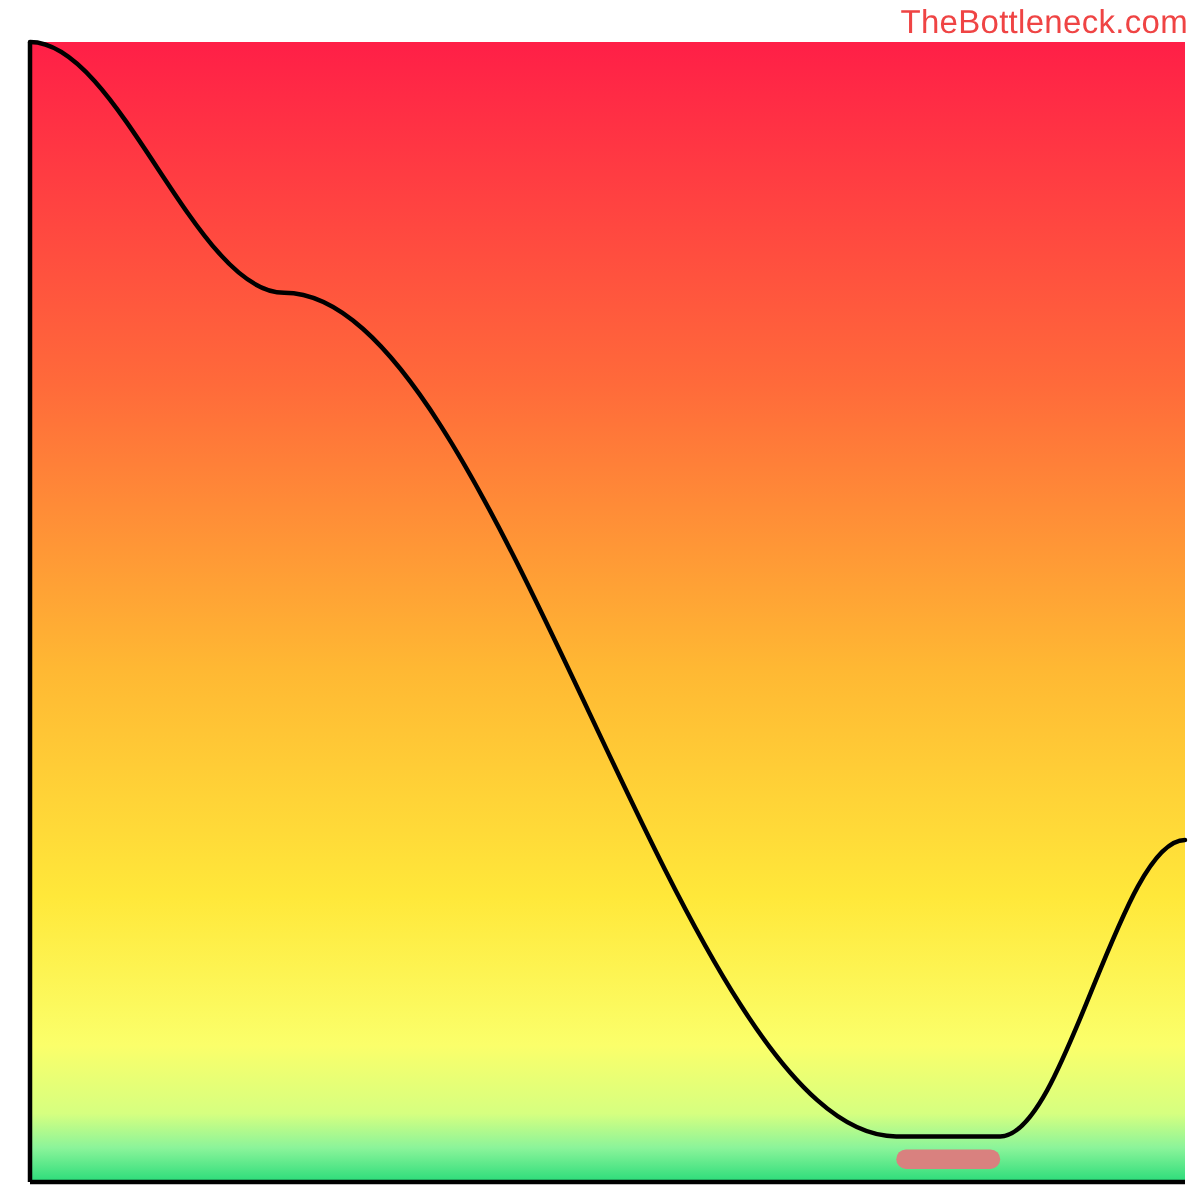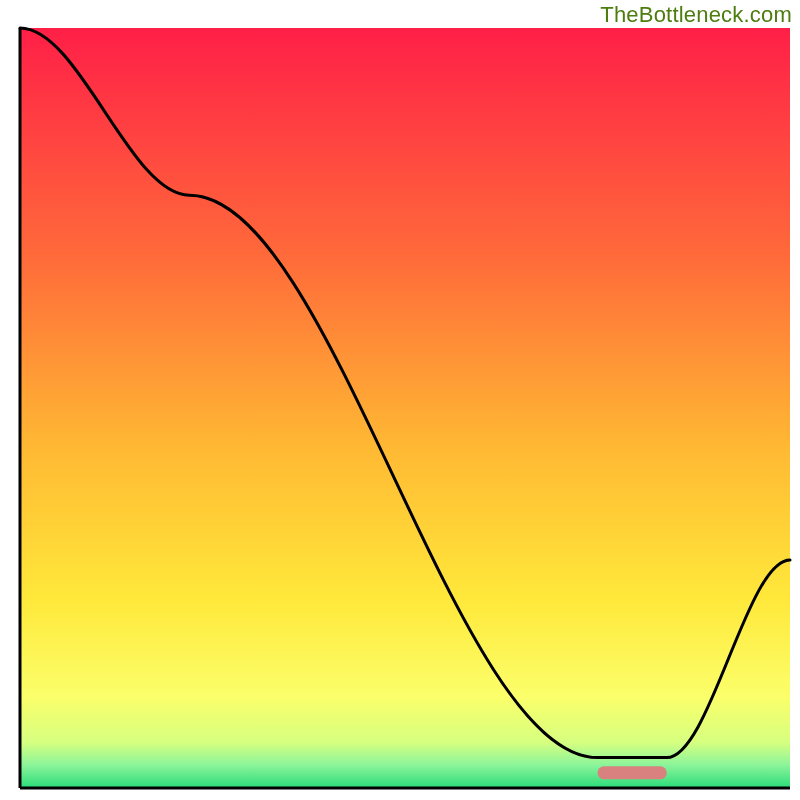--- a/index.html
+++ b/index.html
@@ -13,21 +13,21 @@
   }
   .wrap {
     position: relative;
     width: 800px;
     height: 800px;
   }
   .watermark {
     position: absolute;
     top: 2px;
     right: 8px;
-    color: #4d7c0f;
+    color: #ef4444;
     font-size: 22px;
     font-weight: 500;
     letter-spacing: 0.2px;
     user-select: none;
     text-align: right;
   }
   svg {
     display: block;
   }
 </style>

